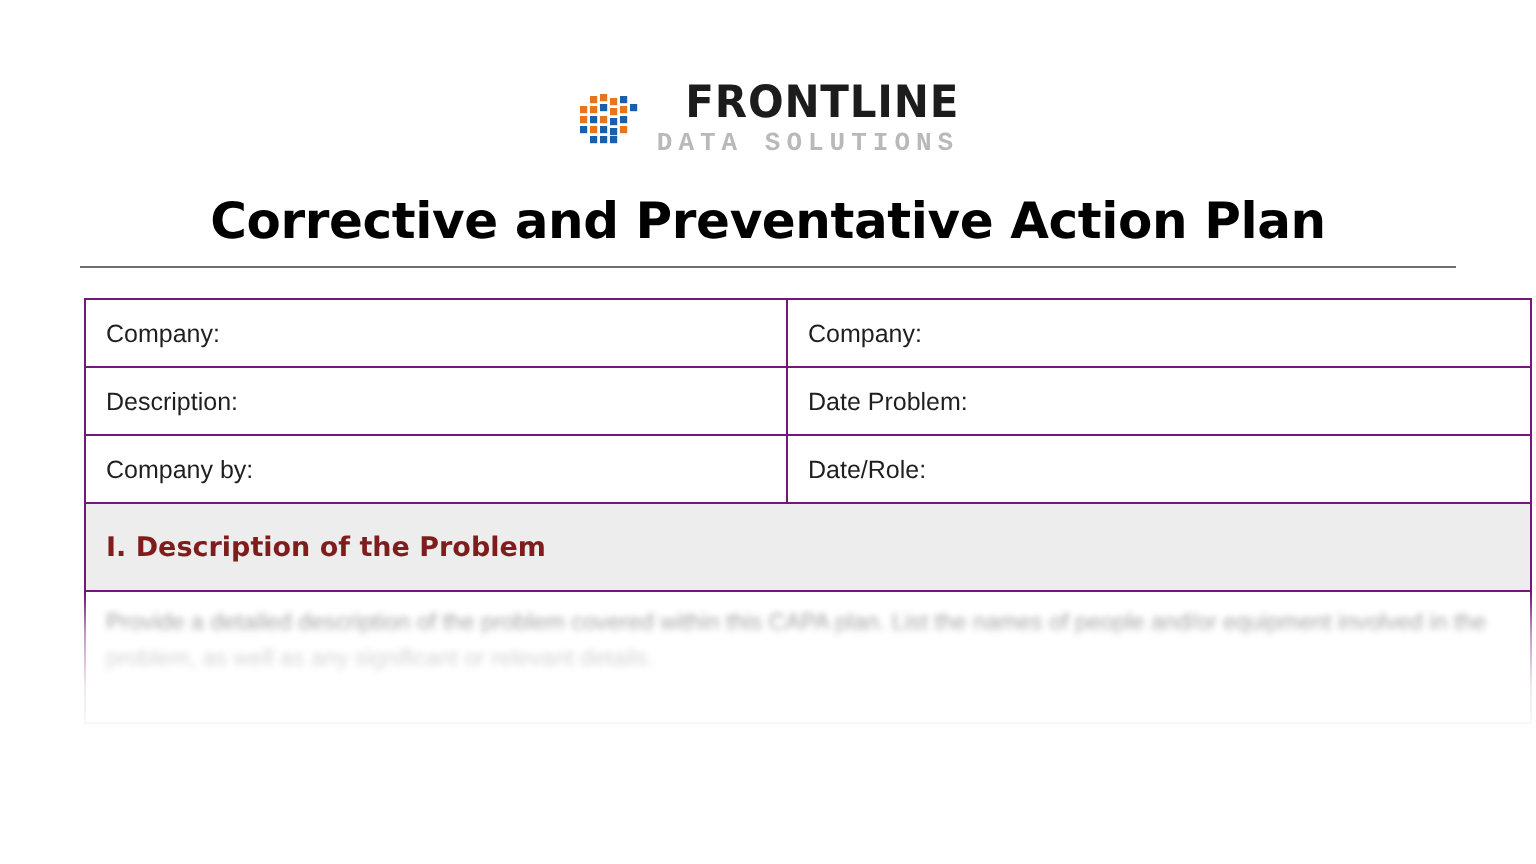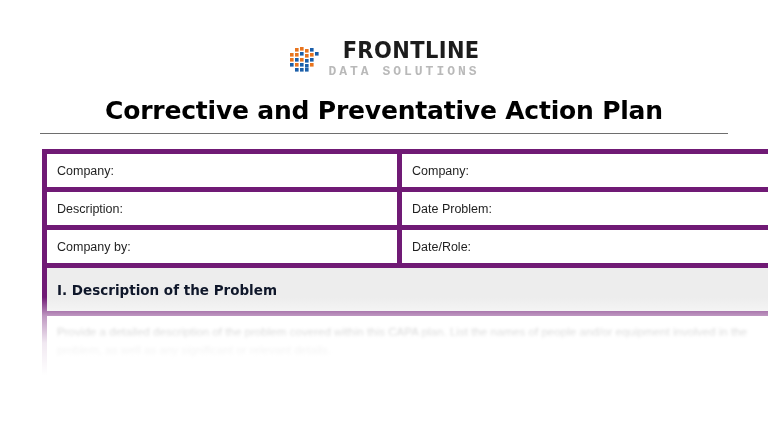--- a/index.html
+++ b/index.html
@@ -93,38 +93,38 @@
   
   .info-table {
     position: absolute;
     left: 42px;
     top: 149px;
     width: 681px;
     border-collapse: collapse;
     table-layout: fixed;
   }
   .info-table td {
-    border: 5px solid #701a75;
+    border: 1px solid #701a75;
     height: 33px;
     padding: 0 10px;
     font-size: 12.5px;
     font-weight: 400;
     color: #1f1f1f;
     vertical-align: middle;
     background: #ffffff;
   }
   .col-left  { width: 330px; }
   .col-right { width: 351px; }
 
   .section-row td {
     background: #ededed;
     height: 43px;
     font-size: 13.5px;
     font-weight: 700;
-    color: #0f172a;
+    color: #7f1d1d;
     font-family: "DejaVu Sans", sans-serif;
   }
 
   .body-row td {
     height: 58px;
     vertical-align: top;
     padding-top: 7px;
     background: #ffffff;
   }
   .body-text {

